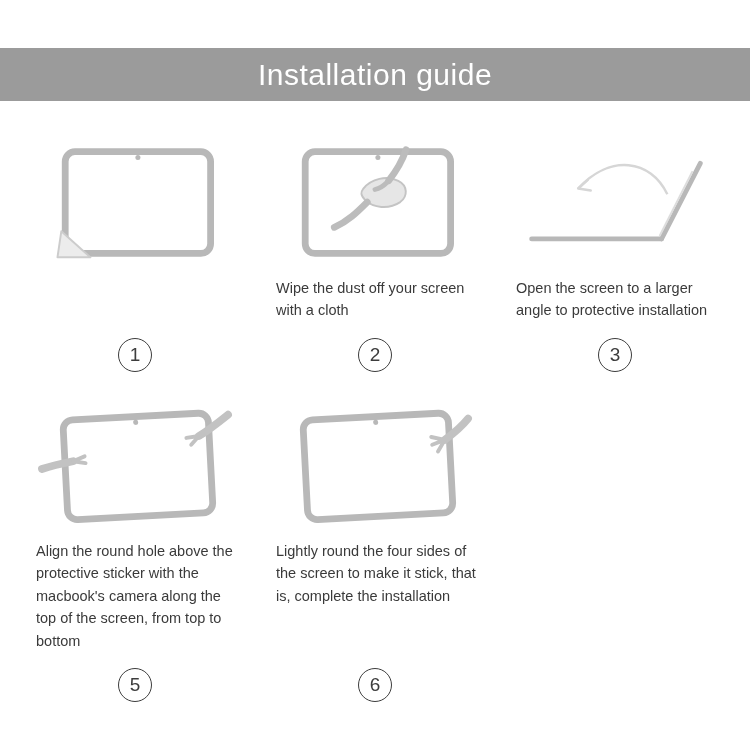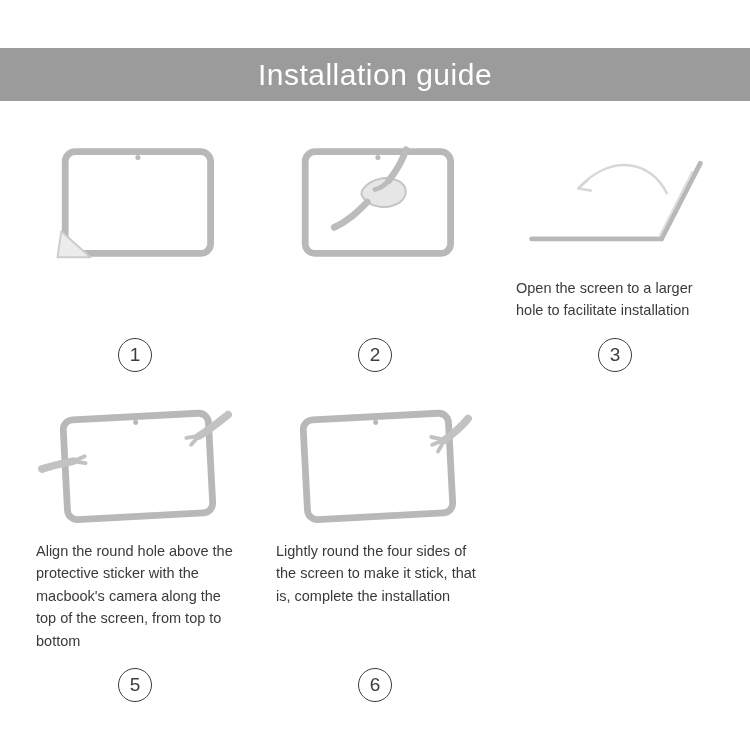--- a/index.html
+++ b/index.html
@@ -102,36 +102,37 @@
       <div class="illus">
         <svg viewBox="0 0 200 130" role="img" aria-label="hands-wiping-screen-with-cloth-icon">
           <rect x="28" y="10" width="150" height="105" rx="10" fill="#ffffff" stroke="#b8b8b8" stroke-width="7"></rect>
           <circle cx="103" cy="16" r="2.6" fill="#b8b8b8"></circle>
           <path d="M88,48 C96,38 112,34 124,40 C134,45 134,56 126,62 C114,70 98,68 90,60 C85,55 85,52 88,48 Z" fill="#e6e6e6" stroke="#c4c4c4" stroke-width="2"></path>
           <path d="M132,8 C128,20 122,30 114,40" stroke="#bcbcbc" stroke-width="7" fill="none" stroke-linecap="round"></path>
           <path d="M112,42 C108,46 104,48 100,49" stroke="#bcbcbc" stroke-width="5" fill="none" stroke-linecap="round"></path>
           <path d="M58,88 C72,82 82,72 92,62" stroke="#bcbcbc" stroke-width="7" fill="none" stroke-linecap="round"></path>
         </svg>
       </div>
+      <div class="caption">Wipe the dust off your screen with a cloth</div>
       <div class="num-wrap">
         <div class="num-circle">2</div>
       </div>
     </div>
 
     <div class="step">
       <div class="illus">
         <svg viewBox="0 0 200 130" role="img" aria-label="laptop-opened-wide-angle-icon">
           <path d="M14,100 L148,100" stroke="#b8b8b8" stroke-width="5" stroke-linecap="round"></path>
           <path d="M148,100 L188,22" stroke="#b8b8b8" stroke-width="5" stroke-linecap="round"></path>
           <path d="M146,97 L180,30" stroke="#dddddd" stroke-width="2"></path>
           <path d="M62,48 C95,12 137,18 154,54" stroke="#d6d6d6" stroke-width="2.5" fill="none"></path>
           <path d="M62,48 l10,-9 M62,48 l13,2" stroke="#d6d6d6" stroke-width="2.5" fill="none" stroke-linecap="round"></path>
         </svg>
       </div>
-      <div class="caption">Open the screen to a larger hole to facilitate installation</div>
+      <div class="caption">Open the screen to a larger angle to protective installation</div>
       <div class="num-wrap">
         <div class="num-circle">3</div>
       </div>
     </div>
 
 
     <div class="step">
       <div class="illus">
         <svg viewBox="0 0 200 130" role="img" aria-label="hands-aligning-film-on-screen-icon">
           <g transform="rotate(-3 100 62)">

